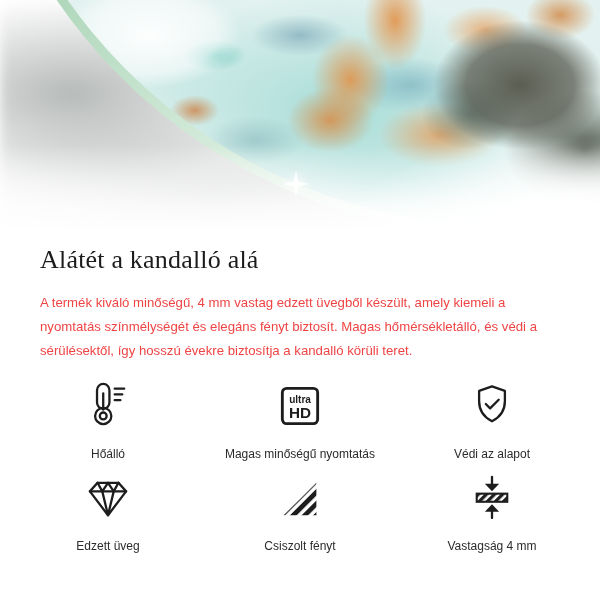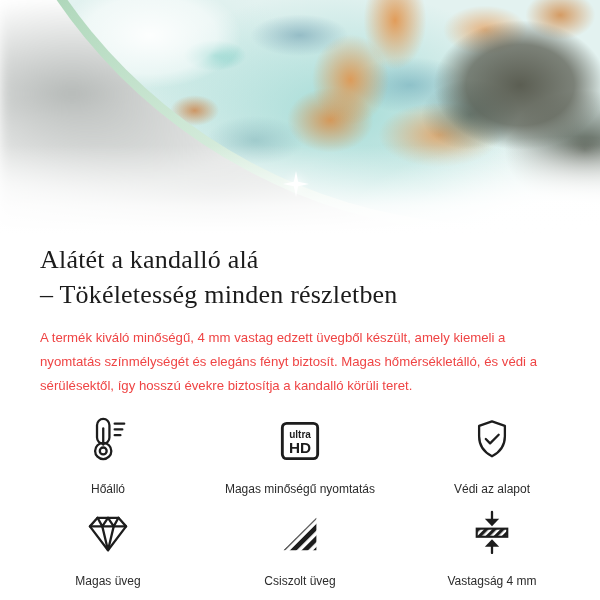--- a/index.html
+++ b/index.html
@@ -66,21 +66,20 @@
     <div class="plate-edge"></div>
     <div class="plate-face"></div>
     <svg class="sparkle" viewBox="0 0 24 24">
       <path d="M12 0 L14 10 L24 12 L14 14 L12 24 L10 14 L0 12 L10 10 Z" fill="#ffffff"></path>
     </svg>
     <div class="hero-fade"></div>
   </div>
 
   <h1 class="headline">
     <span>Alátét a kandalló alá</span><br>
-    <span>– Tökéletesség minden részletben</span>
   </h1>
 
   <p class="description">A termék kiváló minőségű, 4 mm vastag edzett üvegből készült, amely kiemeli a nyomtatás színmélységét és elegáns fényt biztosít. Magas hőmérsékletálló, és védi a sérülésektől, így hosszú évekre biztosítja a kandalló körüli teret.</p>
 
   <div class="features">
 
     <div class="feature">
       <div class="feature-icon">
         <svg width="42" height="46" viewBox="0 0 44 48">
           <rect class="ln" x="10.5" y="3" width="13" height="26" rx="6.5"></rect>
@@ -120,36 +119,36 @@
       <div class="feature-icon">
         <svg width="44" height="40" viewBox="0 0 46 42">
           <g class="ln" stroke-width="2.2">
             <path d="M12 4 L34 4 L42 13 L23 38 L4 13 Z"></path>
             <line x1="4" y1="13" x2="42" y2="13"></line>
             <path d="M12 4 L17 13 L23 4 L29 13 L34 4"></path>
             <path d="M17 13 L23 38 L29 13"></path>
           </g>
         </svg>
       </div>
-      <div class="feature-label">Magas üveg</div>
+      <div class="feature-label">Edzett üveg</div>
     </div>
 
     <div class="feature">
       <div class="feature-icon">
         <svg width="40" height="40" viewBox="0 0 44 44">
           <defs>
             <pattern id="pe-stripes" width="9" height="9" patternUnits="userSpaceOnUse" patternTransform="rotate(45)">
               <rect width="9" height="9" fill="#ffffff"></rect>
               <rect width="5.2" height="9" fill="#1d1d1d"></rect>
             </pattern>
           </defs>
           <polygon points="4,40 40,40 40,4" fill="url(#pe-stripes)"></polygon>
         </svg>
       </div>
-      <div class="feature-label">Csiszolt üveg</div>
+      <div class="feature-label">Csiszolt fényt</div>
     </div>
 
     <div class="feature">
       <div class="feature-icon">
         <svg width="42" height="44" viewBox="0 0 44 46">
           <defs>
             <pattern id="th-stripes" width="6" height="6" patternUnits="userSpaceOnUse" patternTransform="rotate(45)">
               <rect width="6" height="6" fill="#ffffff"></rect>
               <rect width="3.4" height="6" fill="#1d1d1d"></rect>
             </pattern>

